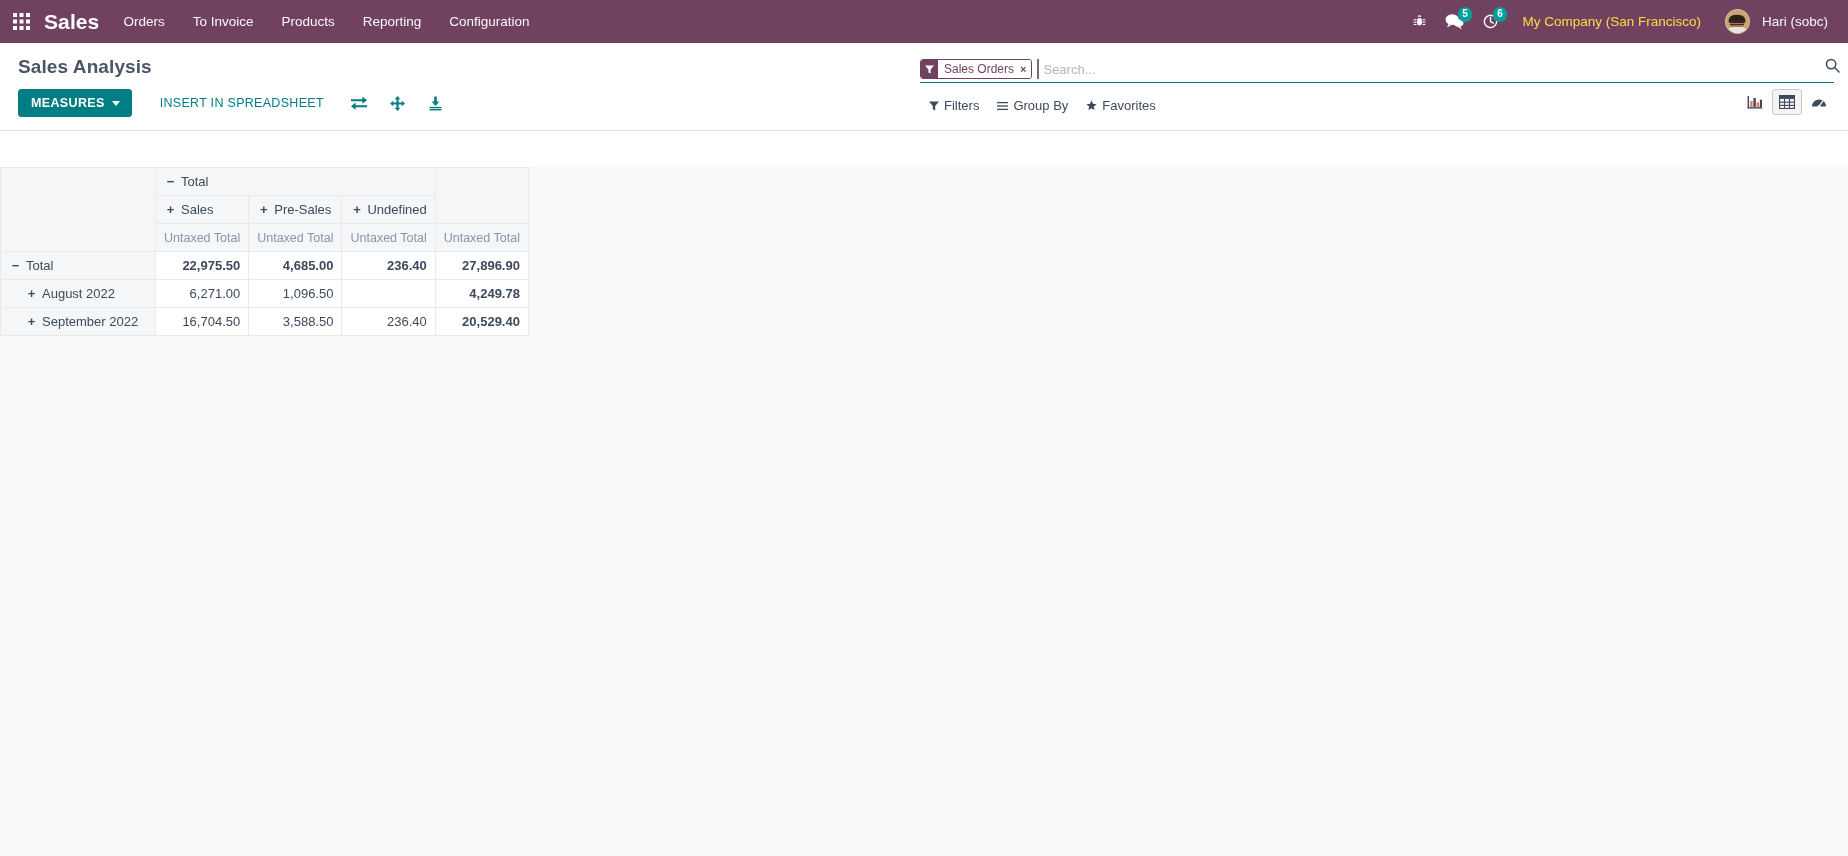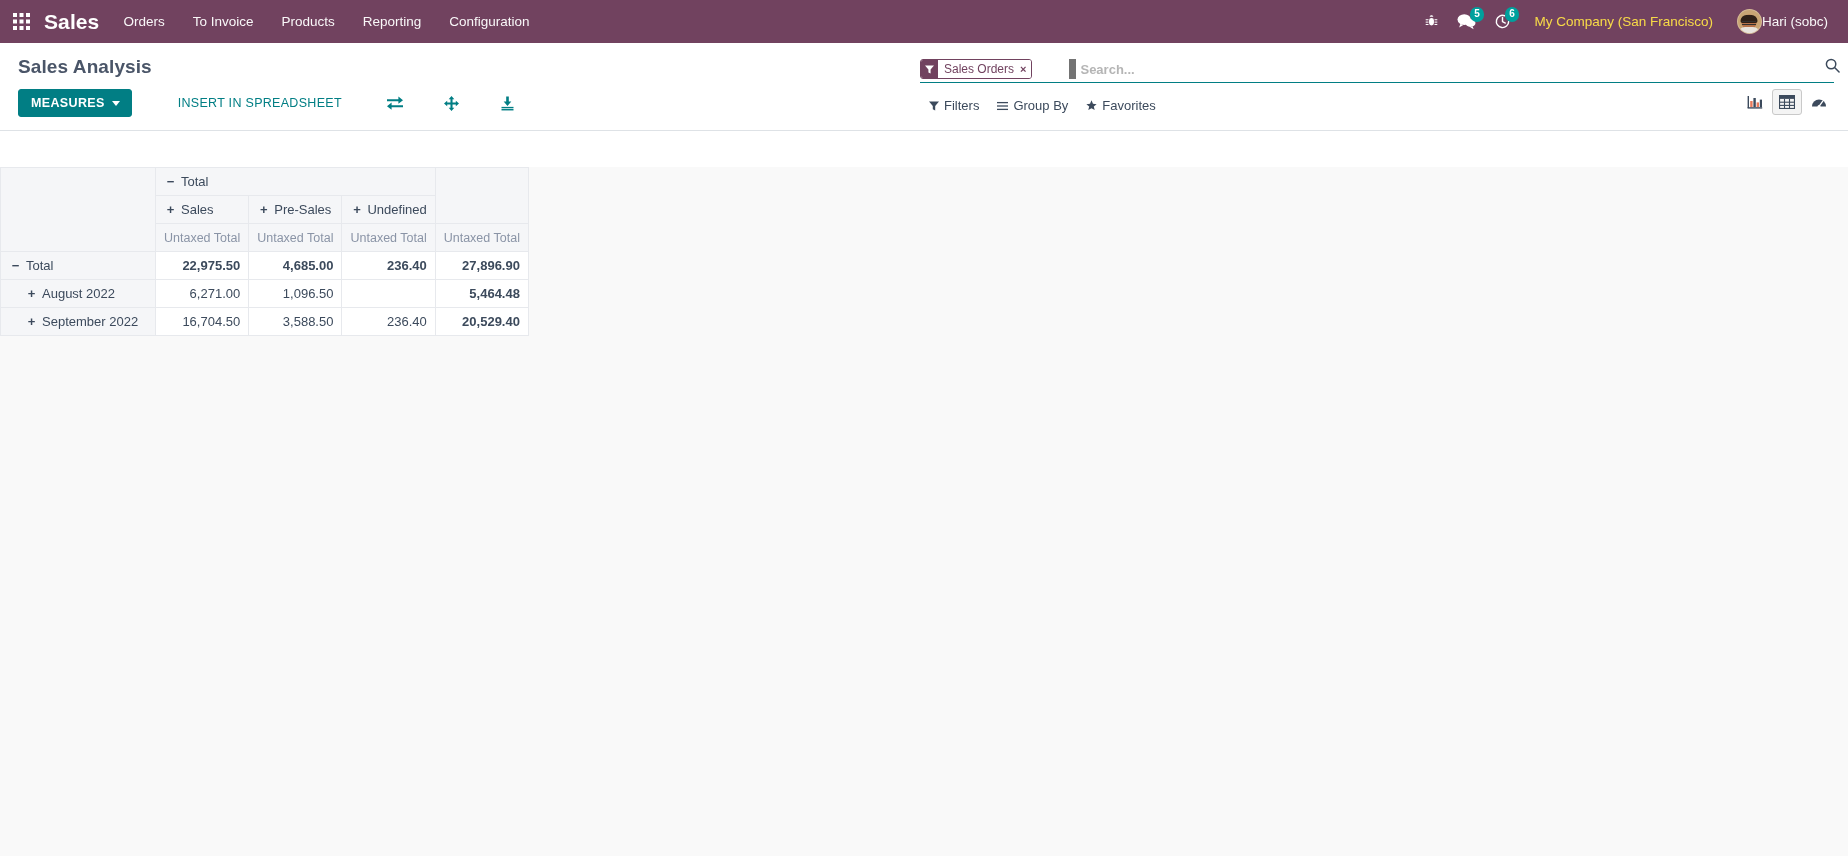--- a/index.html
+++ b/index.html
@@ -81,21 +81,21 @@
     color: #fde047;
     padding: 16px 14px;
     line-height: 43px;
     cursor: pointer;
     white-space: nowrap;
     opacity: .96;
   }
   .user-menu {
     display: flex;
     align-items: center;
-    gap: 0;
+    gap: 12px;
     padding: 0 6px 0 10px;
     cursor: pointer;
     height: 43px;
   }
   .avatar {
     width: 25px; height: 25px;
     border-radius: 50%;
     overflow: hidden;
     background: #c8a574;
     position: relative;
@@ -162,21 +162,21 @@
     font-size: 19px;
     color: #4a5568;
     font-weight: 700;
     margin: 12px 0 0 0;
     line-height: 24px;
     letter-spacing: .1px;
   }
   .cp-buttons {
     display: flex;
     align-items: center;
-    gap: 18px;
+    gap: 0;
     margin-top: 10px;
   }
   .btn-measures {
     background: #017e84;
     color: #ffffff;
     border: 1px solid #017e84;
     border-radius: 3px;
     font-size: 12.5px;
     font-weight: 700;
     letter-spacing: .35px;
@@ -223,21 +223,20 @@
   .icon-btn svg { display: block; }
 
   
   .search-wrap {
     display: flex;
     align-items: center;
     border-bottom: 1px solid #017e84;
     margin-top: 14px;
     padding: 2px 0 3px 0;
     position: relative;
-    gap: 32px;
   }
   .facet {
     display: flex;
     align-items: stretch;
     border: 1px solid #71425f;
     border-radius: 3px;
     overflow: hidden;
     margin-right: 5px;
     height: 20px;
     flex: none;
@@ -273,22 +272,21 @@
   .search-input {
     border: none;
     outline: none;
     flex: 1;
     font-size: 13px;
     color: #333;
     font-family: "Liberation Sans", sans-serif;
     padding: 0 4px;
     height: 20px;
     background: transparent;
-    border-left: 7px solid #737373;
-    font-weight: bold;
+    border-left: 2px solid #737373;
   }
   .search-input::placeholder { color: #b5b5b5; }
   .search-mag {
     position: absolute;
     right: -6px;
     top: 1px;
     color: #3c4a5c;
     cursor: pointer;
   }
   .search-mag svg { display: block; }
@@ -658,21 +656,21 @@
         <td class="val grand col-total">27,896.90</td>
       </tr>
 
       <tr>
         <td class="rowhdr">
           <span class="indent"></span><span class="exp">+</span><span>August 2022</span>
         </td>
         <td class="val col-sales">6,271.00</td>
         <td class="val col-presales">1,096.50</td>
         <td class="val col-undefined"></td>
-        <td class="val grand col-total">5,464.48</td>
+        <td class="val grand col-total">4,249.78</td>
       </tr>
 
       <tr>
         <td class="rowhdr">
           <span class="indent"></span><span class="exp">+</span><span>September 2022</span>
         </td>
         <td class="val col-sales">16,704.50</td>
         <td class="val col-presales">3,588.50</td>
         <td class="val col-undefined">236.40</td>
         <td class="val grand col-total">20,529.40</td>

